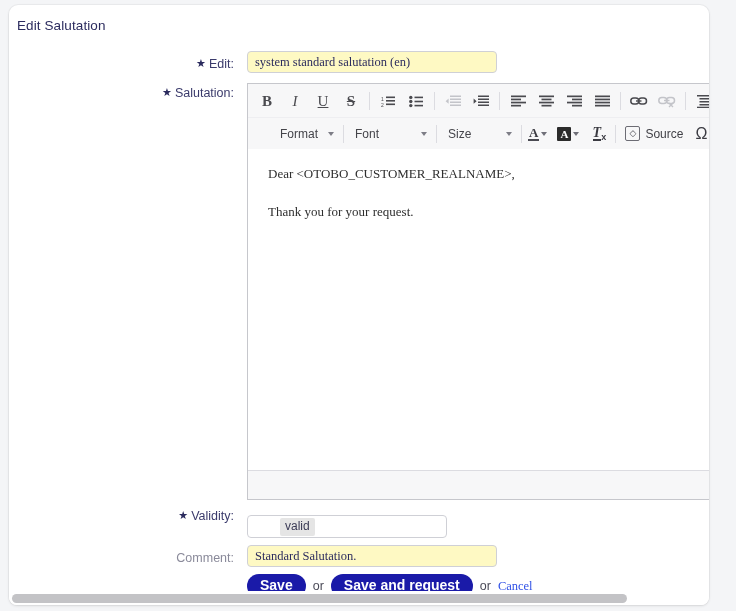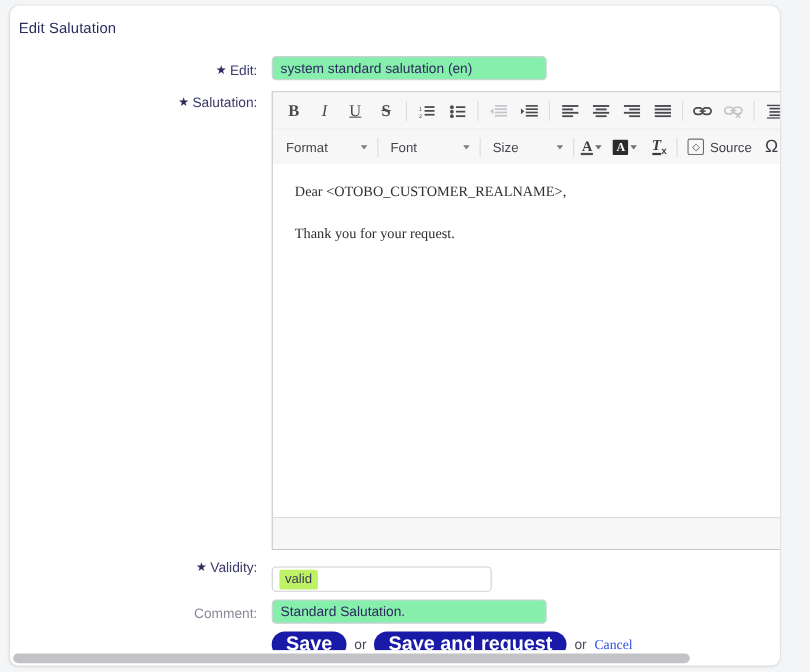--- a/index.html
+++ b/index.html
@@ -51,48 +51,49 @@
   .star {
     color: #2b2b5e;
     font-size: 11px;
     margin-right: 3px;
     position: relative;
     top: -1px;
   }
 
   .text-input {
     position: absolute;
-    background: #86efac;
+    background: #fef9c3;
     border: 1px solid #cfd0d6;
     border-radius: 4px;
-    font-family: Liberation Sans, sans-serif;
+    font-family: Liberation Serif, serif;
     font-size: 12.5px;
     color: #2b2b5e;
     padding: 0 7px;
     outline: none;
   }
 
   
   .select-box {
     position: absolute;
     background: #fff;
     border: 1px solid #cfd0d6;
     border-radius: 4px;
     display: flex;
     align-items: center;
     padding-left: 6px;
   }
   .select-value {
-    background: #bef264;
+    background: #e5e5e5;
     color: #3a3a55;
     font-size: 12px;
     line-height: 15px;
     padding: 1px 5px 2px 5px;
     border-radius: 2px;
     white-space: nowrap;
+    margin-left: 26px;
   }
 
   
   .editor {
     position: absolute;
     left: 238px; top: 78px;
     width: 510px; height: 417px;
     border: 1px solid #c6c7cc;
     background: #fff;
     overflow: hidden;
@@ -192,21 +193,21 @@
   
   .btn-row {
     position: absolute;
     left: 238px; top: 569px;
     display: flex; align-items: center;
     gap: 7px;
   }
   .btn {
     background: #1a1aa8;
     color: #ffffff;
-    font-size: 18px;
+    font-size: 14px;
     font-weight: bold;
     border: none;
     border-radius: 13px;
     padding: 5px 13px 6px 13px;
     font-family: "Liberation Sans", sans-serif;
     line-height: 13px;
     cursor: pointer;
   }
   .or-text { font-size: 12.5px; color: #4b4b58; }
   .link-cancel {
@@ -366,21 +367,21 @@
                 <rect x="2.5" y="9" width="12.5" height="1.5" fill="#4a4a4f"></rect>
                 <rect x="0" y="11.7" width="15" height="1.3" fill="#4a4a4f"></rect>
               </svg>
           </div>
 
           <div class="tb-sep"></div>
 
         </div>
 
         <div class="tb-row">
-          <div class="tb-combo" style="width:86px;">
+          <div class="tb-combo" style="width:86px;justify-content:flex-end;">
             <span>Format</span>
             <span class="combo-caret"></span>
           </div>
           <div class="tb-sep"></div>
           <div class="tb-combo" style="width:84px;gap:28px;">
             <span>Font</span>
             <span class="combo-caret"></span>
           </div>
           <div class="tb-sep"></div>
           <div class="tb-combo" style="width:76px;">

